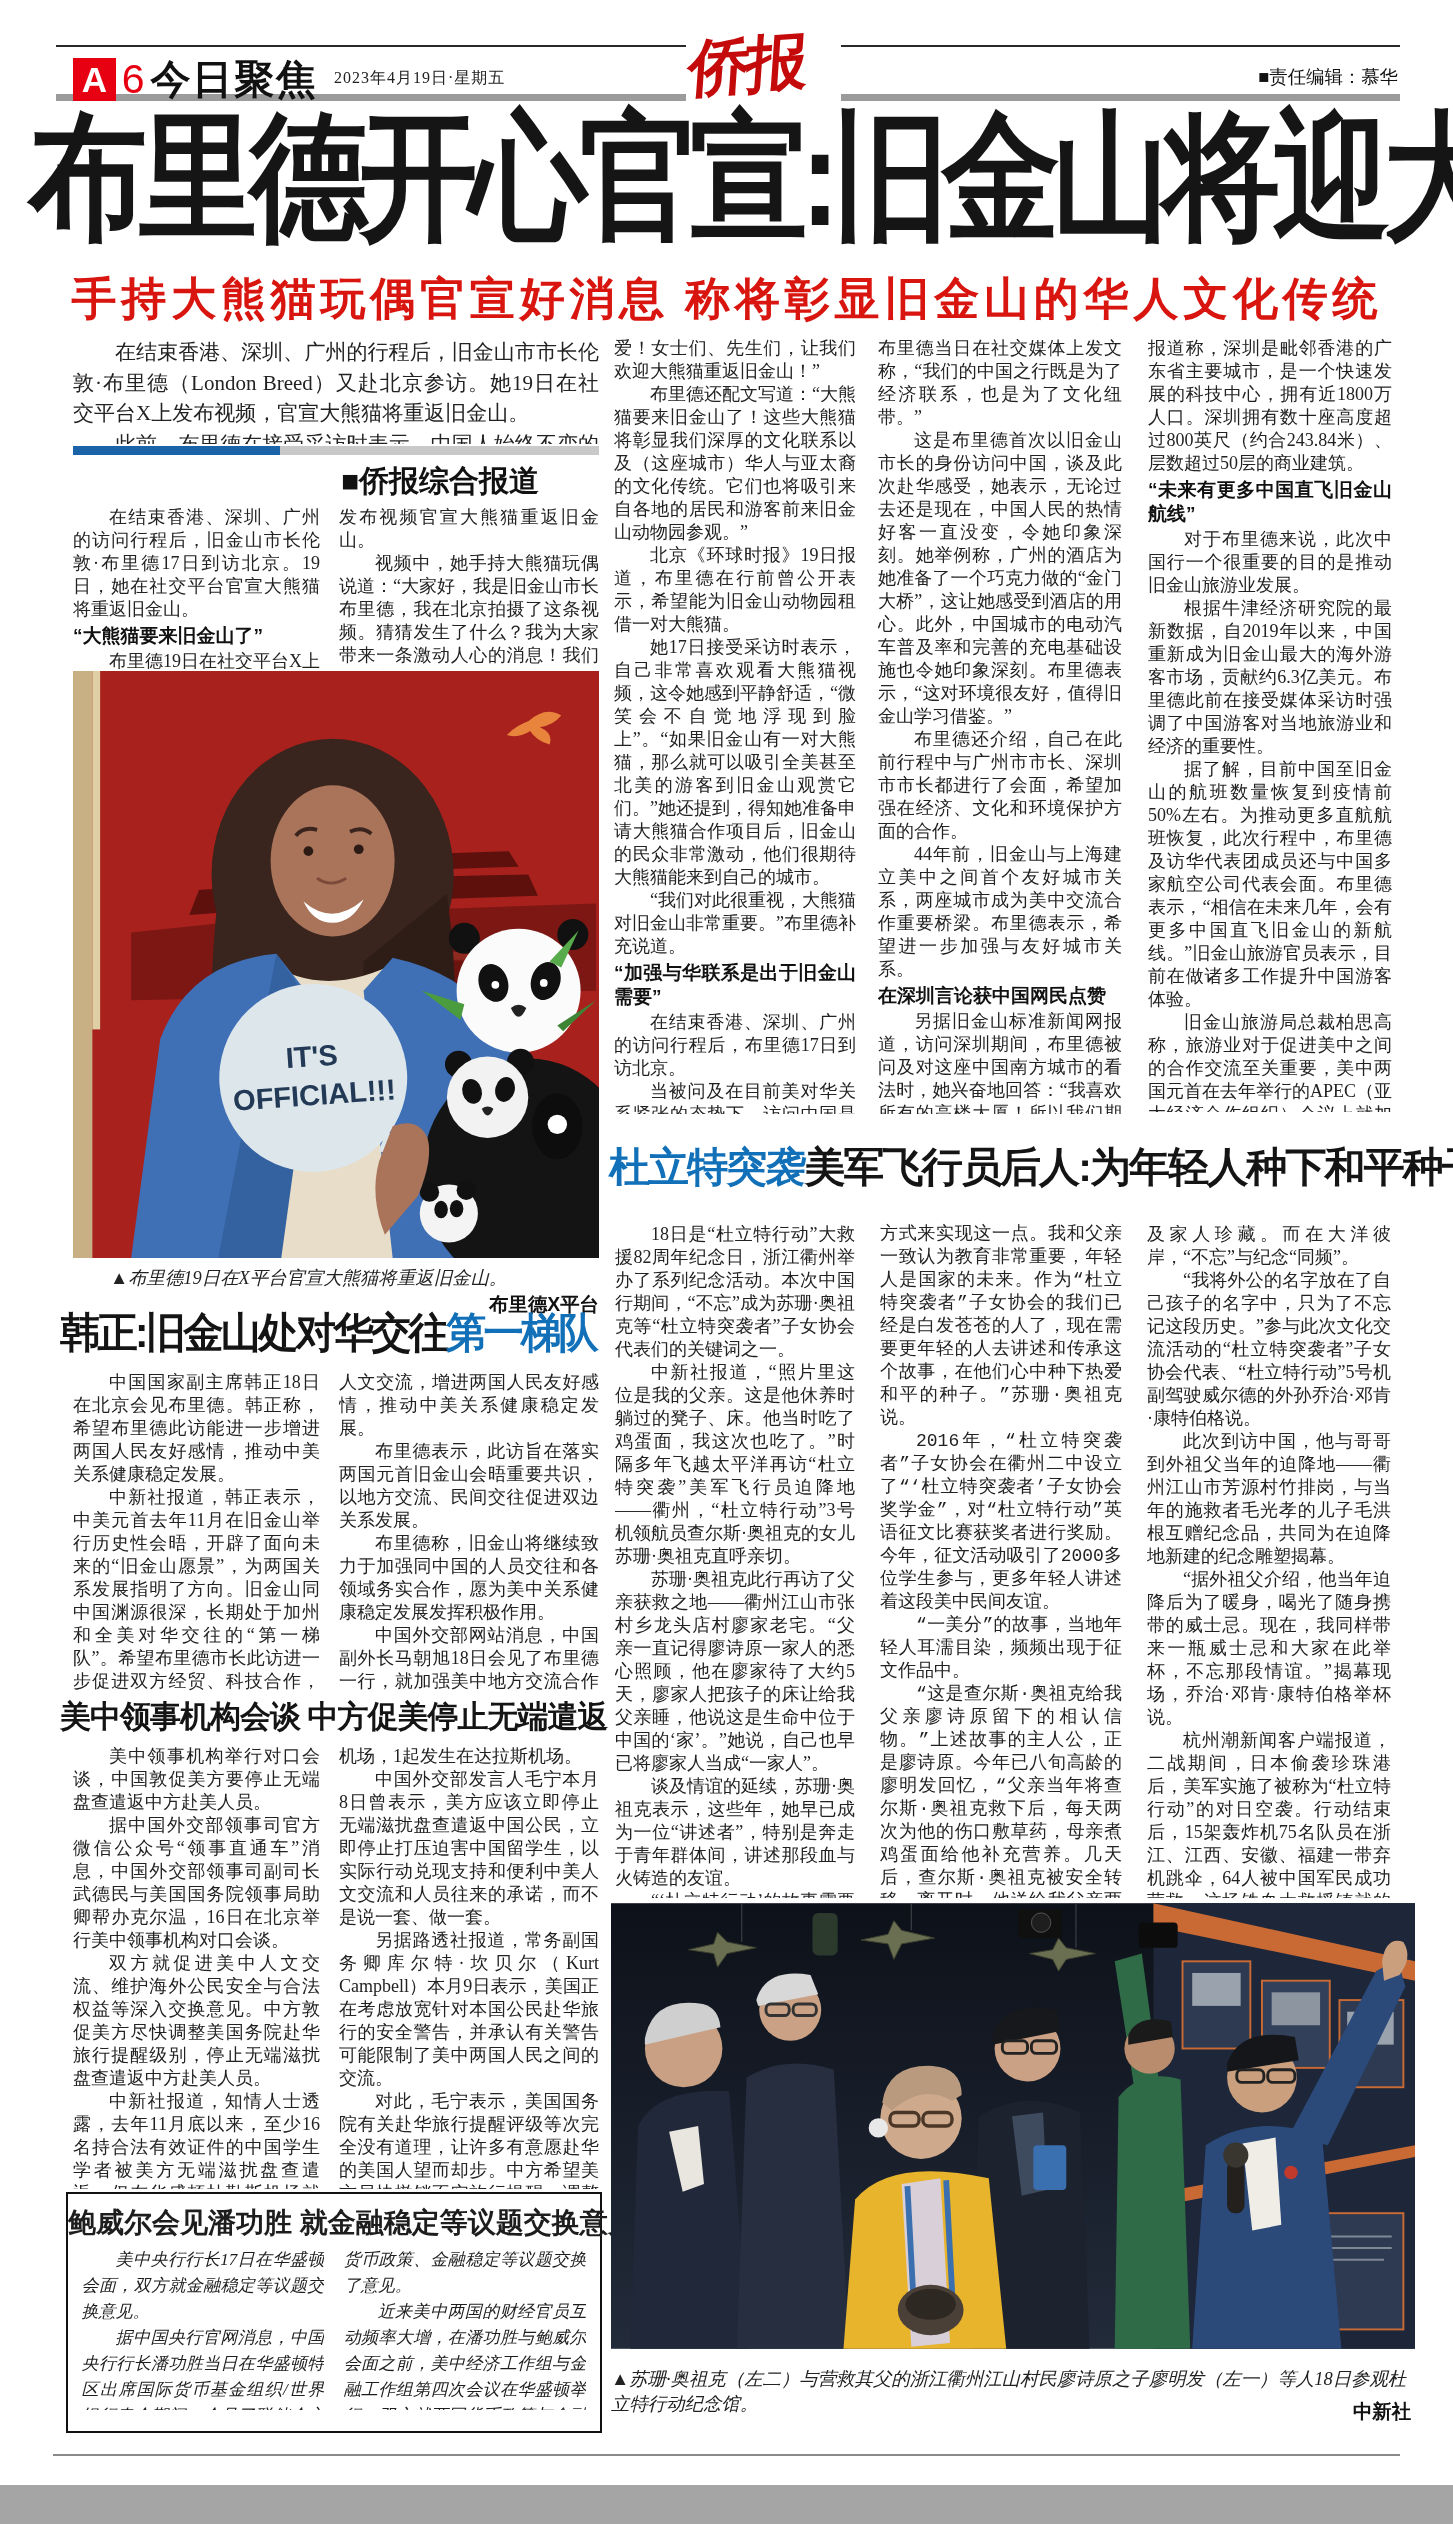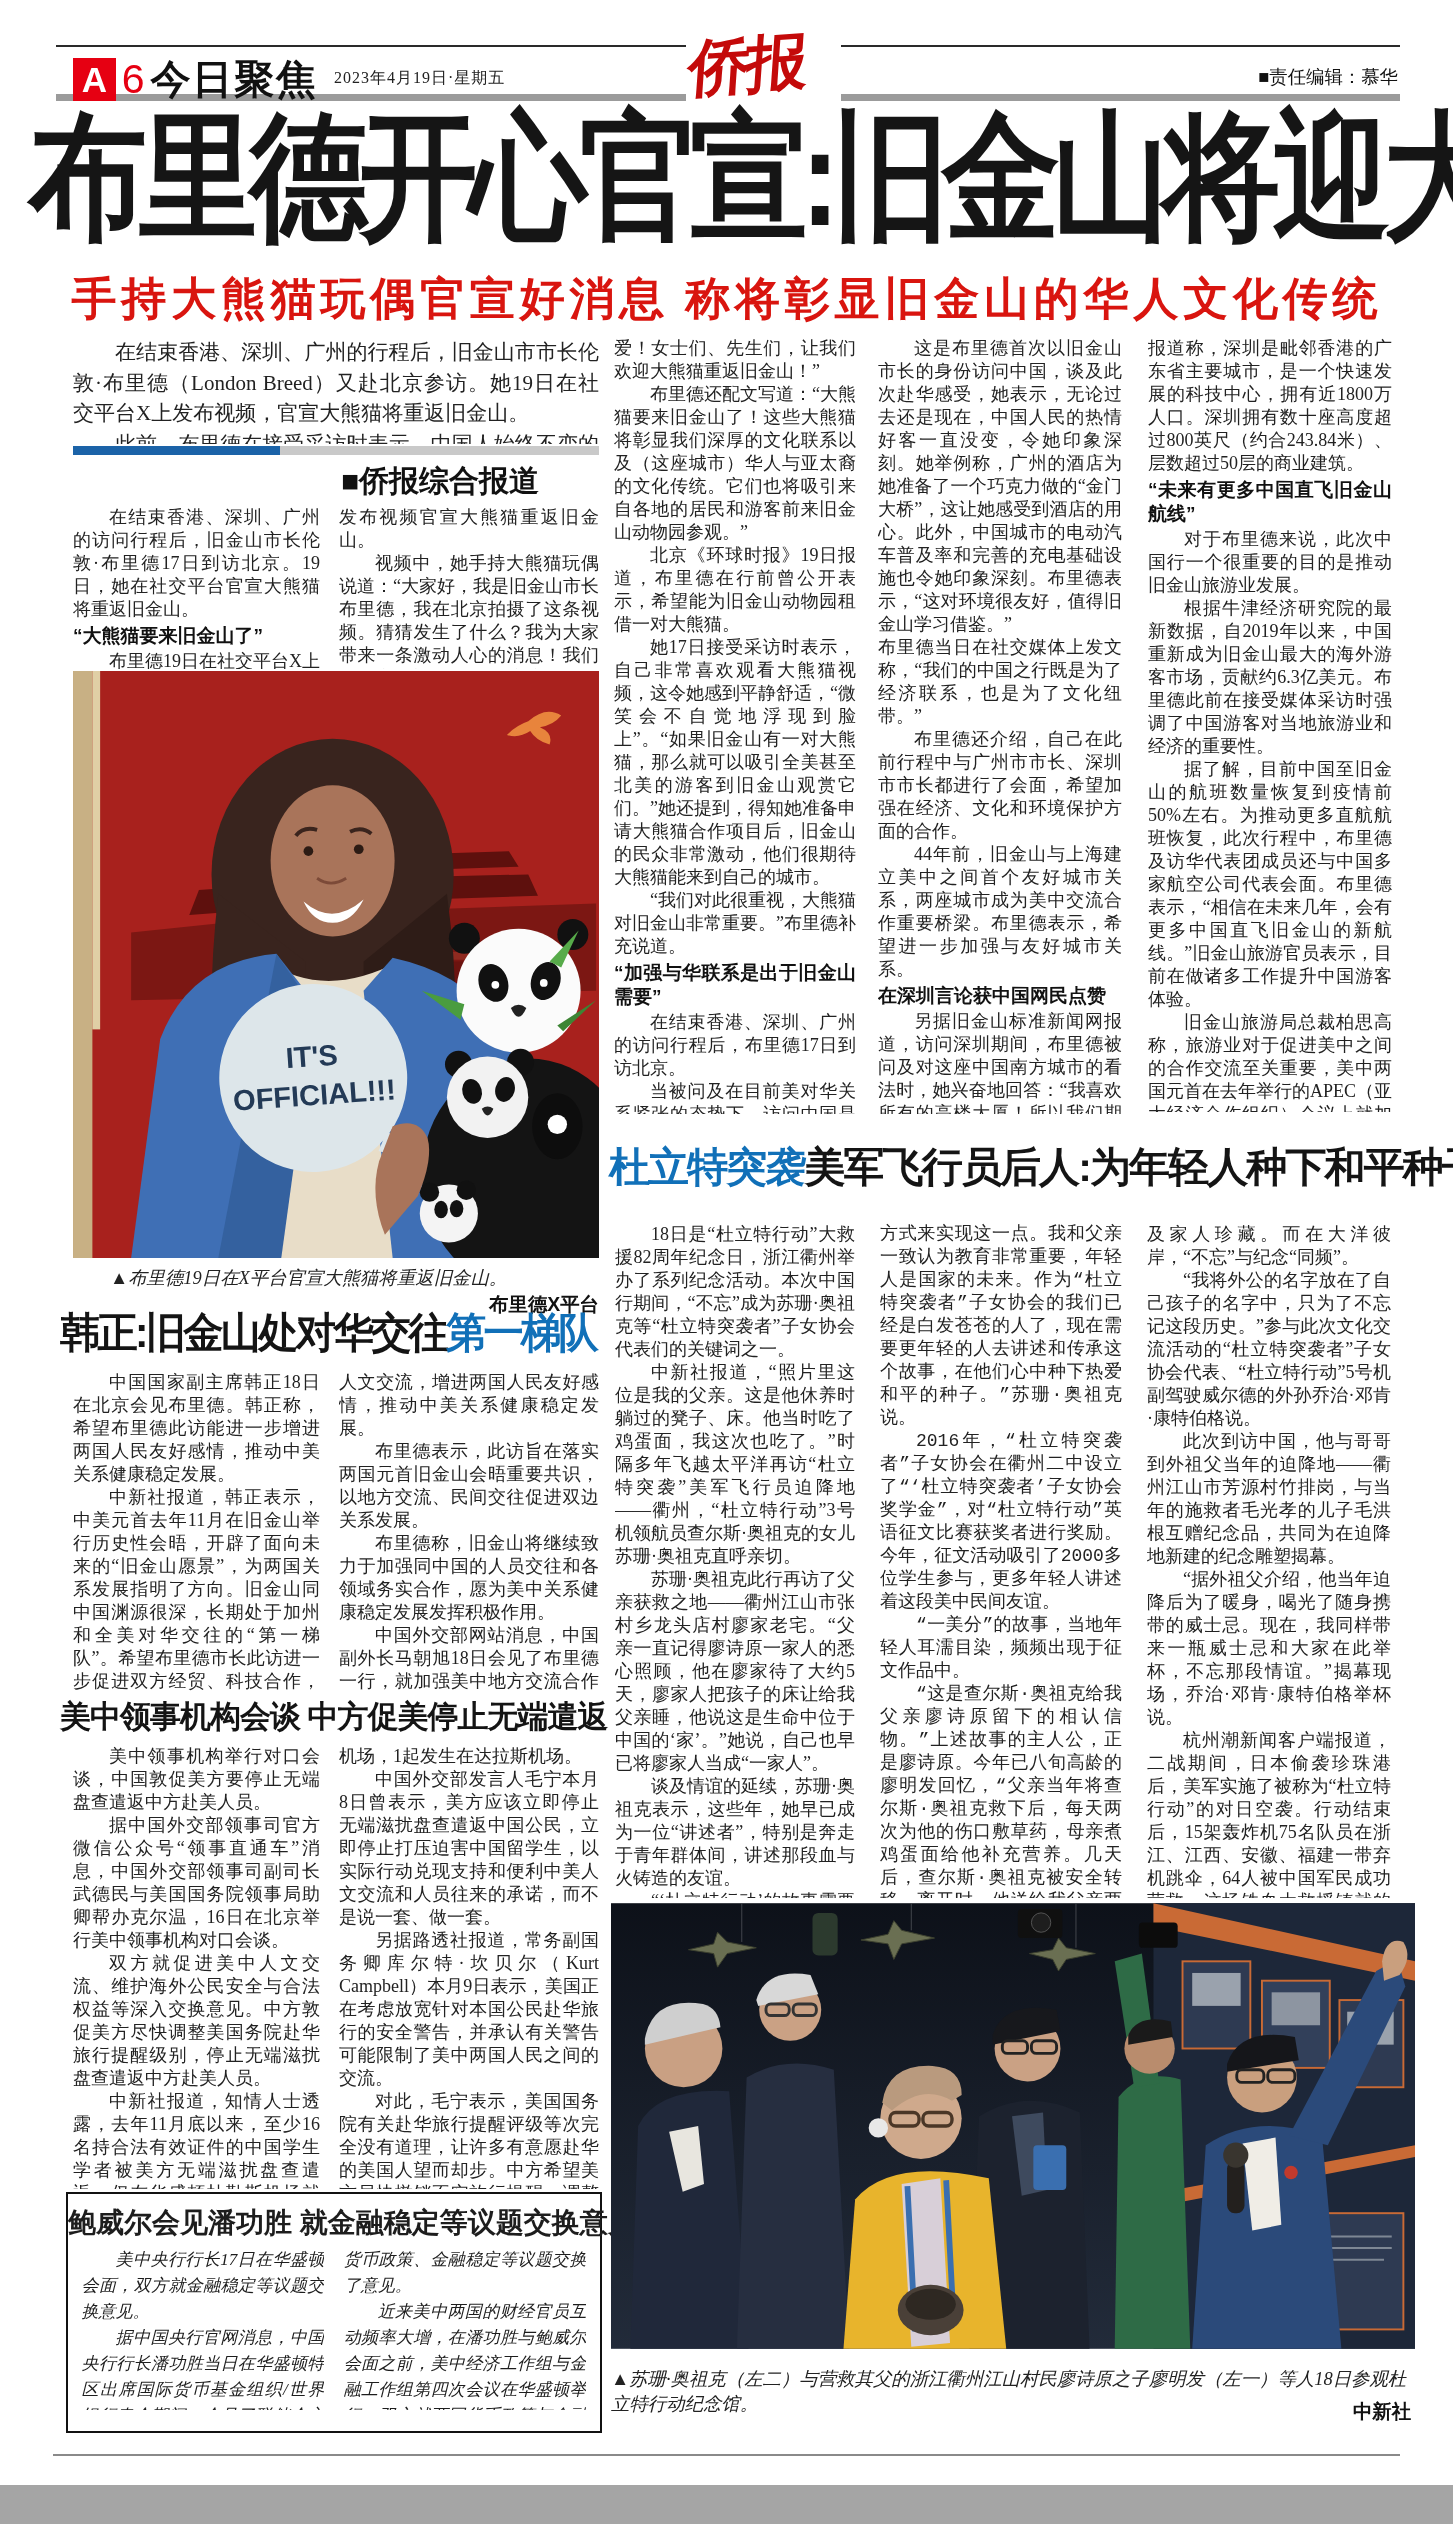--- a/index.html
+++ b/index.html
@@ -168,22 +168,22 @@
       <p class="para noindent">爱！女士们、先生们，让我们欢迎大熊猫重返旧金山！”</p>
       <p class="para">布里德还配文写道：“大熊猫要来旧金山了！这些大熊猫将彰显我们深厚的文化联系以及（这座城市）华人与亚太裔的文化传统。它们也将吸引来自各地的居民和游客前来旧金山动物园参观。”</p>
       <p class="para">北京《环球时报》19日报道，布里德在行前曾公开表示，希望能为旧金山动物园租借一对大熊猫。</p>
       <p class="para">她17日接受采访时表示，自己非常喜欢观看大熊猫视频，这令她感到平静舒适，“微笑会不自觉地浮现到脸上”。“如果旧金山有一对大熊猫，那么就可以吸引全美甚至北美的游客到旧金山观赏它们。”她还提到，得知她准备申请大熊猫合作项目后，旧金山的民众非常激动，他们很期待大熊猫能来到自己的城市。</p>
       <p class="para">“我们对此很重视，大熊猫对旧金山非常重要。”布里德补充说道。</p>
       <h4 class="col-subhead">“加强与华联系是出于旧金山需要”</h4>
       <p class="para">在结束香港、深圳、广州的访问行程后，布里德17日到访北京。</p>
       <p class="para">当被问及在目前美对华关系紧张的态势下，访问中国是否有压力时，布里德给出了否定的回答。</p>
     </div>
   <div class="abs col" style="left:878px;top:337px;width:244px;height:777px;">
+      <p class="para noindent">布里德当日在社交媒体上发文称，“我们的中国之行既是为了经济联系，也是为了文化纽带。”</p>
       <p class="para">这是布里德首次以旧金山市长的身份访问中国，谈及此次赴华感受，她表示，无论过去还是现在，中国人民的热情好客一直没变，令她印象深刻。她举例称，广州的酒店为她准备了一个巧克力做的“金门大桥”，这让她感受到酒店的用心。此外，中国城市的电动汽车普及率和完善的充电基础设施也令她印象深刻。布里德表示，“这对环境很友好，值得旧金山学习借鉴。”</p>
-      <p class="para noindent">布里德当日在社交媒体上发文称，“我们的中国之行既是为了经济联系，也是为了文化纽带。”</p>
       <p class="para">布里德还介绍，自己在此前行程中与广州市市长、深圳市市长都进行了会面，希望加强在经济、文化和环境保护方面的合作。</p>
       <p class="para">44年前，旧金山与上海建立美中之间首个友好城市关系，两座城市成为美中交流合作重要桥梁。布里德表示，希望进一步加强与友好城市关系。</p>
       <h4 class="col-subhead">在深圳言论获中国网民点赞</h4>
       <p class="para">另据旧金山标准新闻网报道，访问深圳期间，布里德被问及对这座中国南方城市的看法时，她兴奋地回答：“我喜欢所有的高楼大厦！所以我们期待着在旧金山做更多这样的事情。”</p>
     </div>
   <div class="abs col" style="left:1148px;top:337px;width:244px;height:775px;">
       <p class="para noindent">报道称，深圳是毗邻香港的广东省主要城市，是一个快速发展的科技中心，拥有近1800万人口。深圳拥有数十座高度超过800英尺（约合243.84米）、层数超过50层的商业建筑。</p>
       <h4 class="col-subhead">“未来有更多中国直飞旧金山航线”</h4>
       <p class="para">对于布里德来说，此次中国行一个很重要的目的是推动旧金山旅游业发展。</p>
       <p class="para">根据牛津经济研究院的最新数据，自2019年以来，中国重新成为旧金山最大的海外游客市场，贡献约6.3亿美元。布里德此前在接受媒体采访时强调了中国游客对当地旅游业和经济的重要性。</p>

